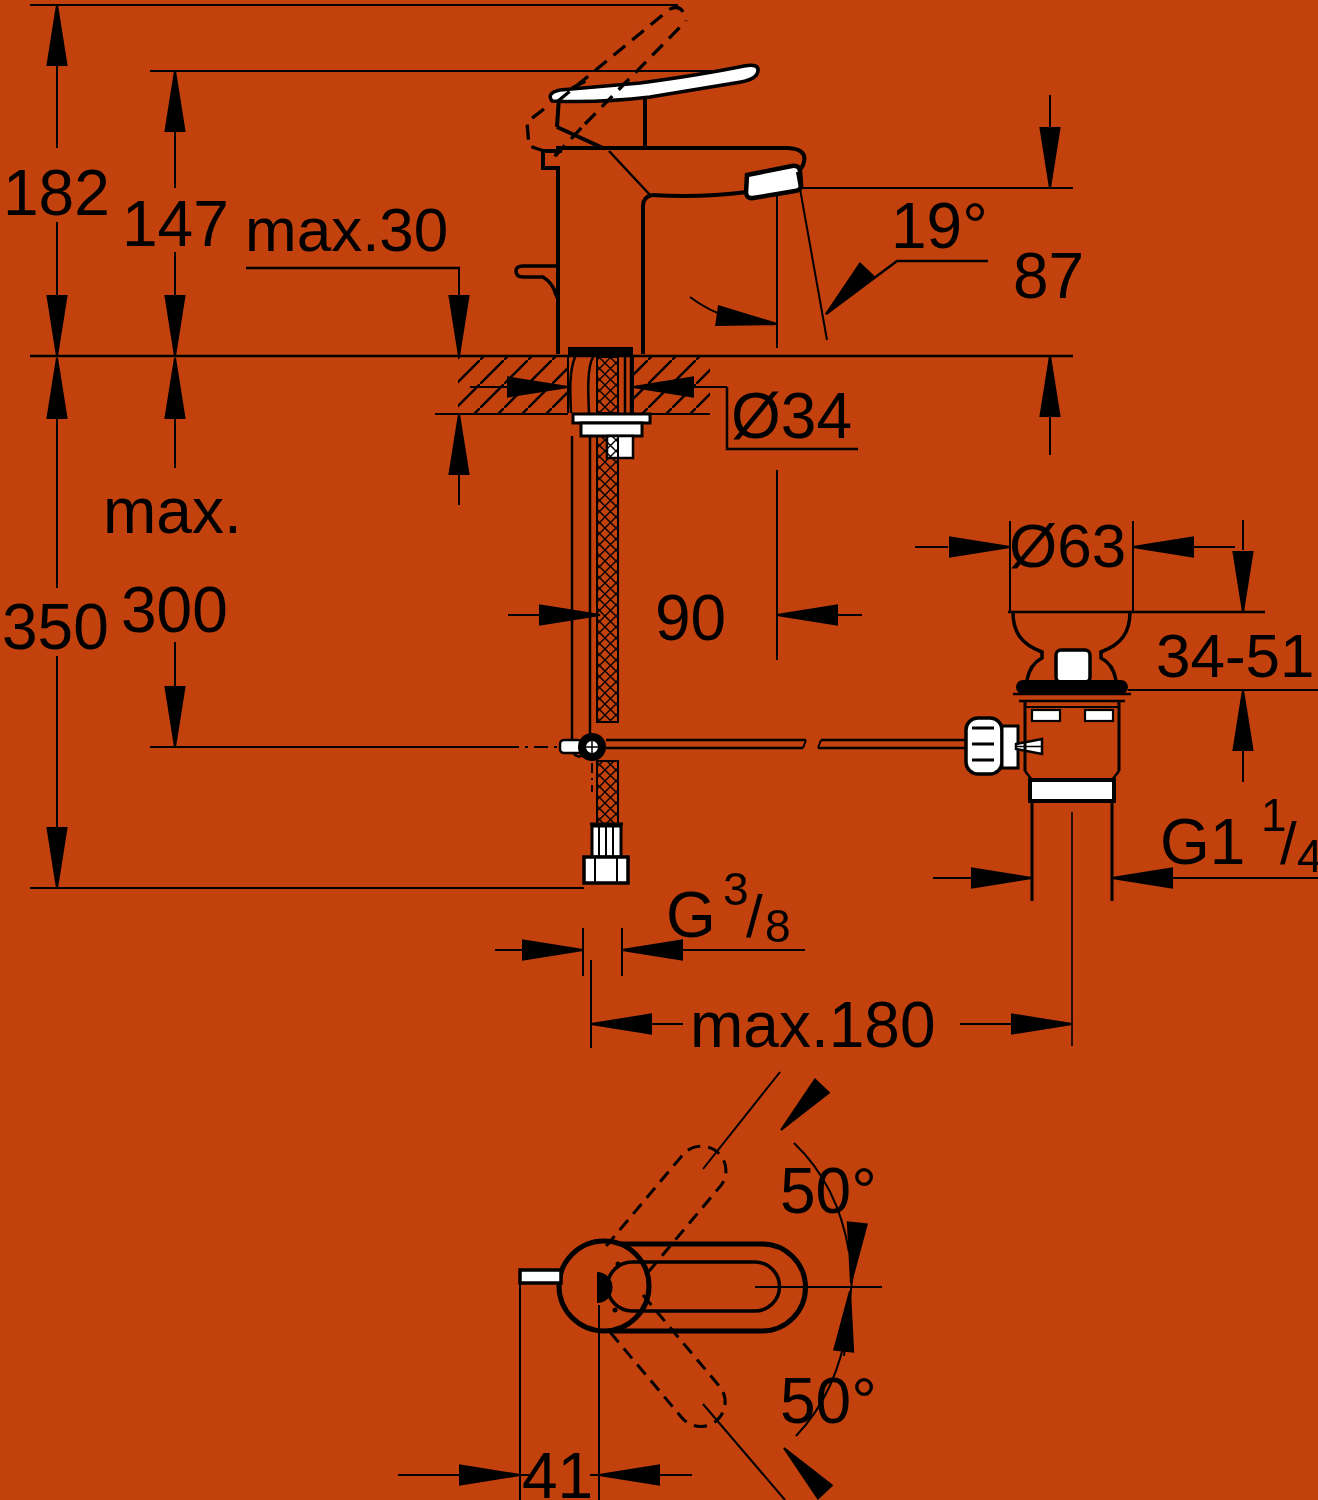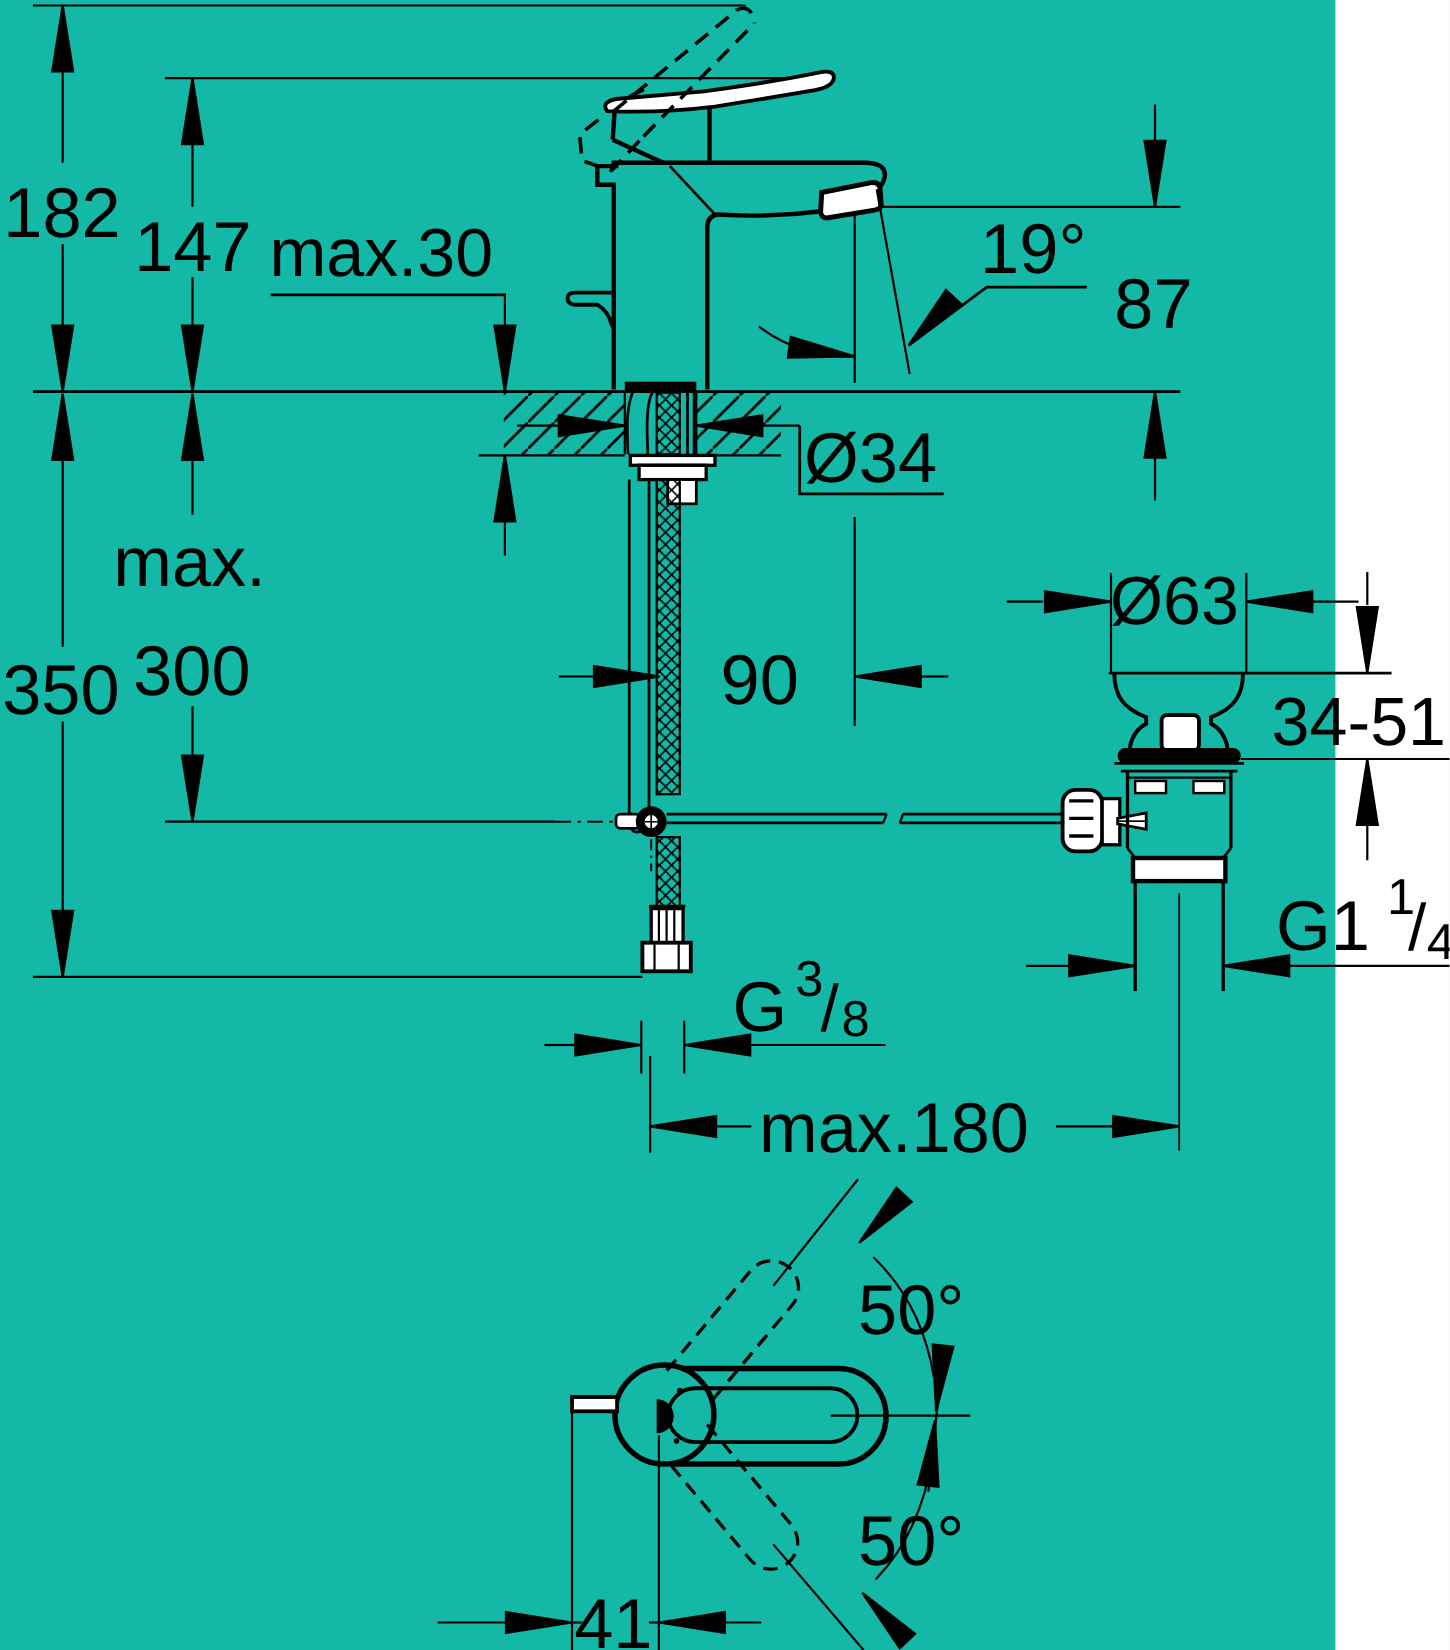--- a/index.html
+++ b/index.html
@@ -1,16 +1,16 @@
 <!DOCTYPE html>
 <html><head>
 <meta charset="utf-8">
 <style>
   html,body{margin:0;padding:0;background:#ffffff;}
-  .stage{width:1214px;height:1500px;background:#14b8a6;position:relative;font-family:"Liberation Sans",sans-serif;}
+  .stage{width:1318px;height:1500px;background:#c2410c;position:relative;font-family:"Liberation Sans",sans-serif;}
   svg{display:block;}
   svg text{font-family:"Liberation Sans","DejaVu Sans",sans-serif;fill:#000;}
   .dim{font-size:64px;}
   .dim-s{font-size:62px;}
   .frac{font-size:46px;}
   .slash{font-size:60px;}
 </style>
 </head>
 <body>
 

